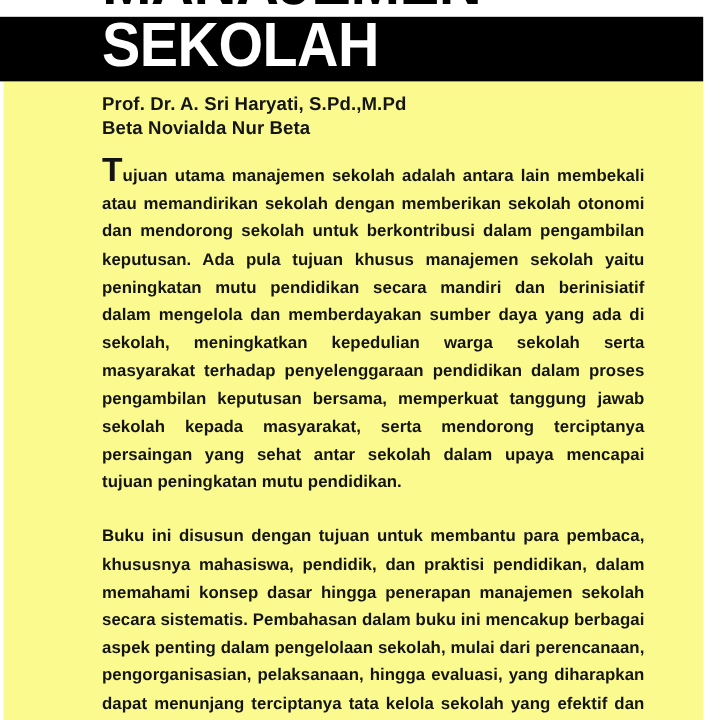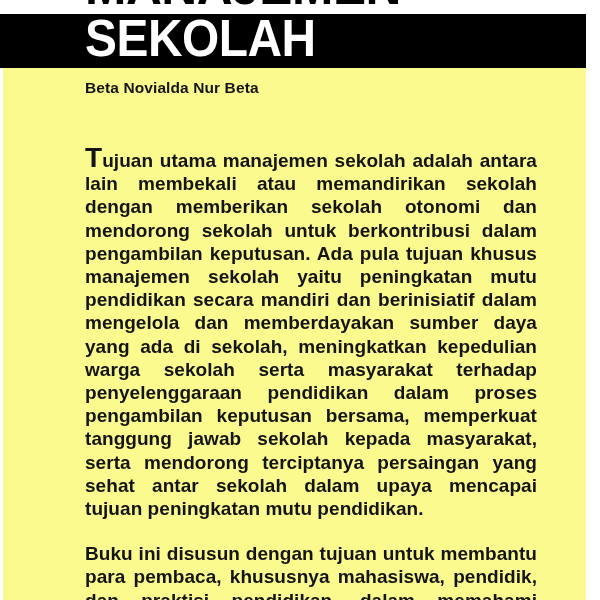--- a/index.html
+++ b/index.html
@@ -102,23 +102,23 @@
     white-space: nowrap;
   }
 
   .body-copy {
     position: absolute;
     left: 82px;
     top: 62px;
     width: 452px;
   }
   .para {
-    margin: 16px 0 22px 0;
+    margin: 0 0 22px 0;
     font-family: "Liberation Sans Narrow", "Liberation Sans", sans-serif;
-    font-size: 19px;
+    font-size: 14px;
     line-height: 23.2px;
     font-weight: 700;
     color: #141414;
     text-align: justify;
     text-justify: inter-word;
     letter-spacing: 0.05px;
     -webkit-hyphens: none;
     hyphens: none;
   }
   .para:last-child { margin-bottom: 0; }
@@ -162,20 +162,21 @@
 
   <div class="title-black-band">
     <div class="title-main-word">SEKOLAH</div>
   </div>
 
   <div class="edge-left"></div>
 
   <div class="body-area">
 
     <div class="authors">
+      <p class="author-line">Prof. Dr. A. Sri Haryati, S.Pd.,M.Pd</p>
       <p class="author-line">Beta Novialda Nur Beta</p>
     </div>
 
     <div class="body-copy">
       <p class="para has-dropcap">Tujuan utama manajemen sekolah adalah antara lain membekali atau memandirikan sekolah dengan memberikan sekolah otonomi dan mendorong sekolah untuk berkontribusi dalam pengambilan keputusan. Ada pula tujuan khusus manajemen sekolah yaitu peningkatan mutu pendidikan secara mandiri dan berinisiatif dalam mengelola dan memberdayakan sumber daya yang ada di sekolah, meningkatkan kepedulian warga sekolah serta masyarakat terhadap penyelenggaraan pendidikan dalam proses pengambilan keputusan bersama, memperkuat tanggung jawab sekolah kepada masyarakat, serta mendorong terciptanya persaingan yang sehat antar sekolah dalam upaya mencapai tujuan peningkatan mutu pendidikan.</p>
       <p class="para">Buku ini disusun dengan tujuan untuk membantu para pembaca, khususnya mahasiswa, pendidik, dan praktisi pendidikan, dalam memahami konsep dasar hingga penerapan manajemen sekolah secara sistematis. Pembahasan dalam buku ini mencakup berbagai aspek penting dalam pengelolaan sekolah, mulai dari perencanaan, pengorganisasian, pelaksanaan, hingga evaluasi, yang diharapkan dapat menunjang terciptanya tata kelola sekolah yang efektif dan berkualitas.</p>
     </div>
 
   </div>
 

